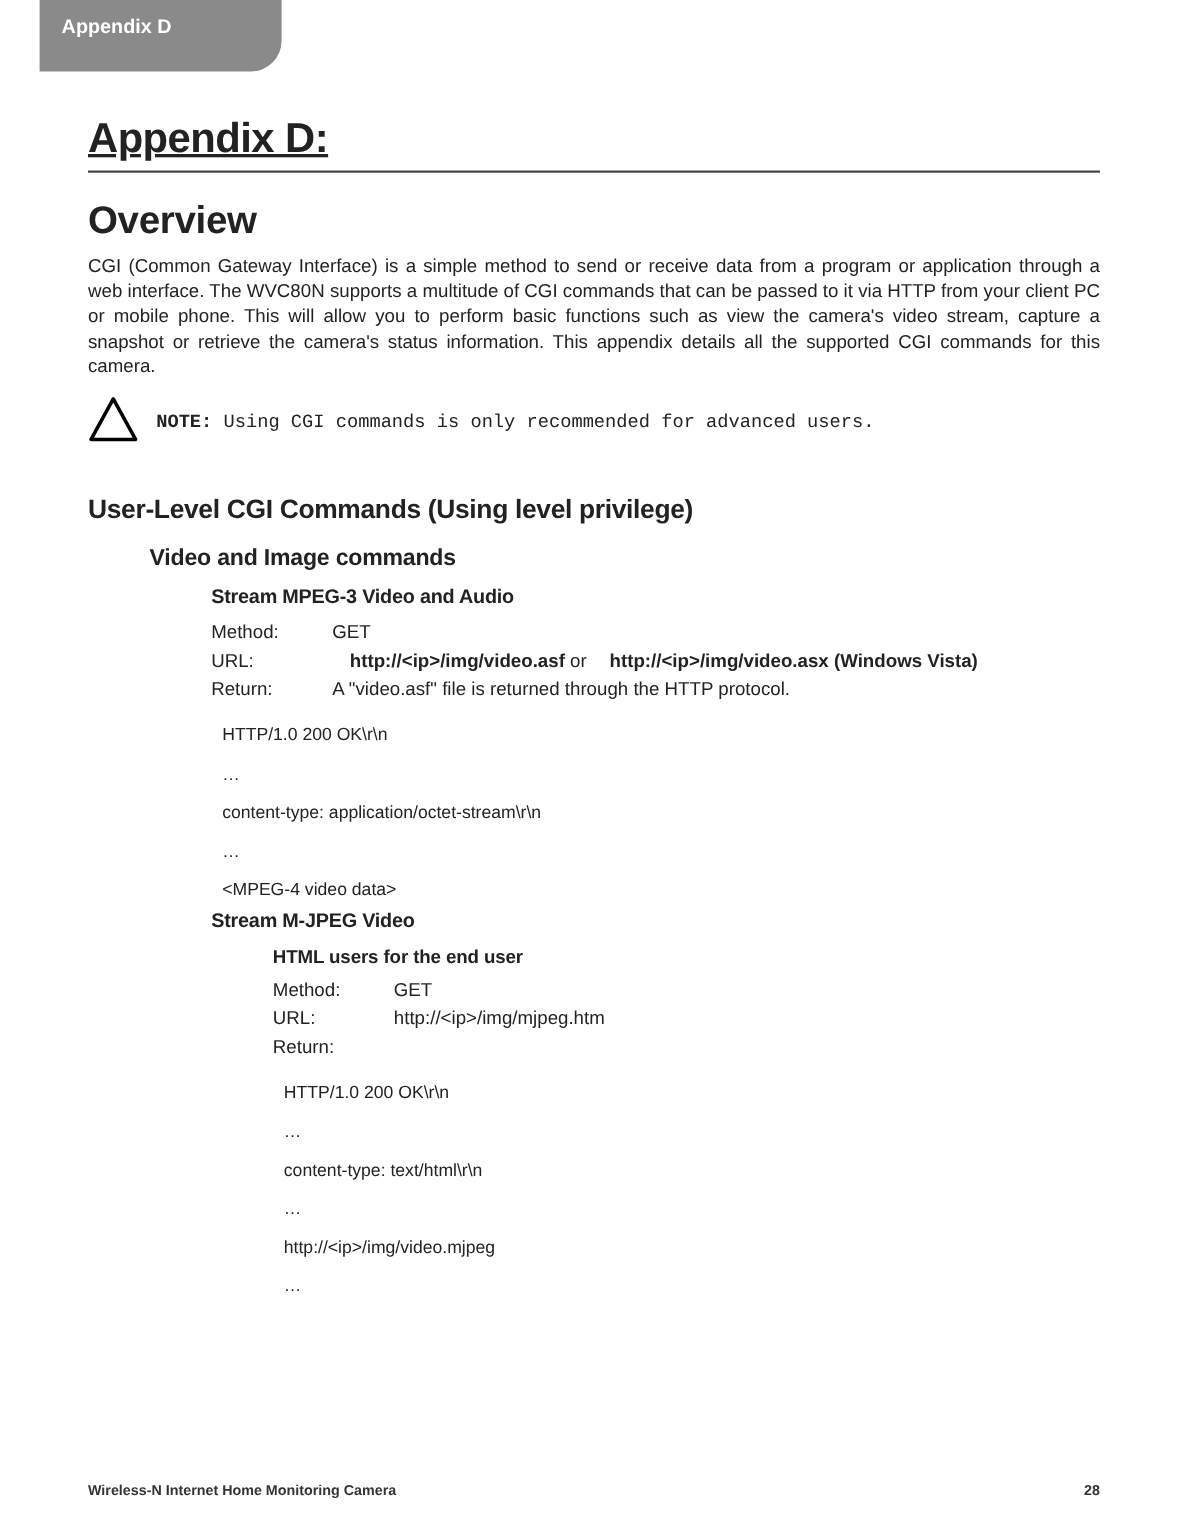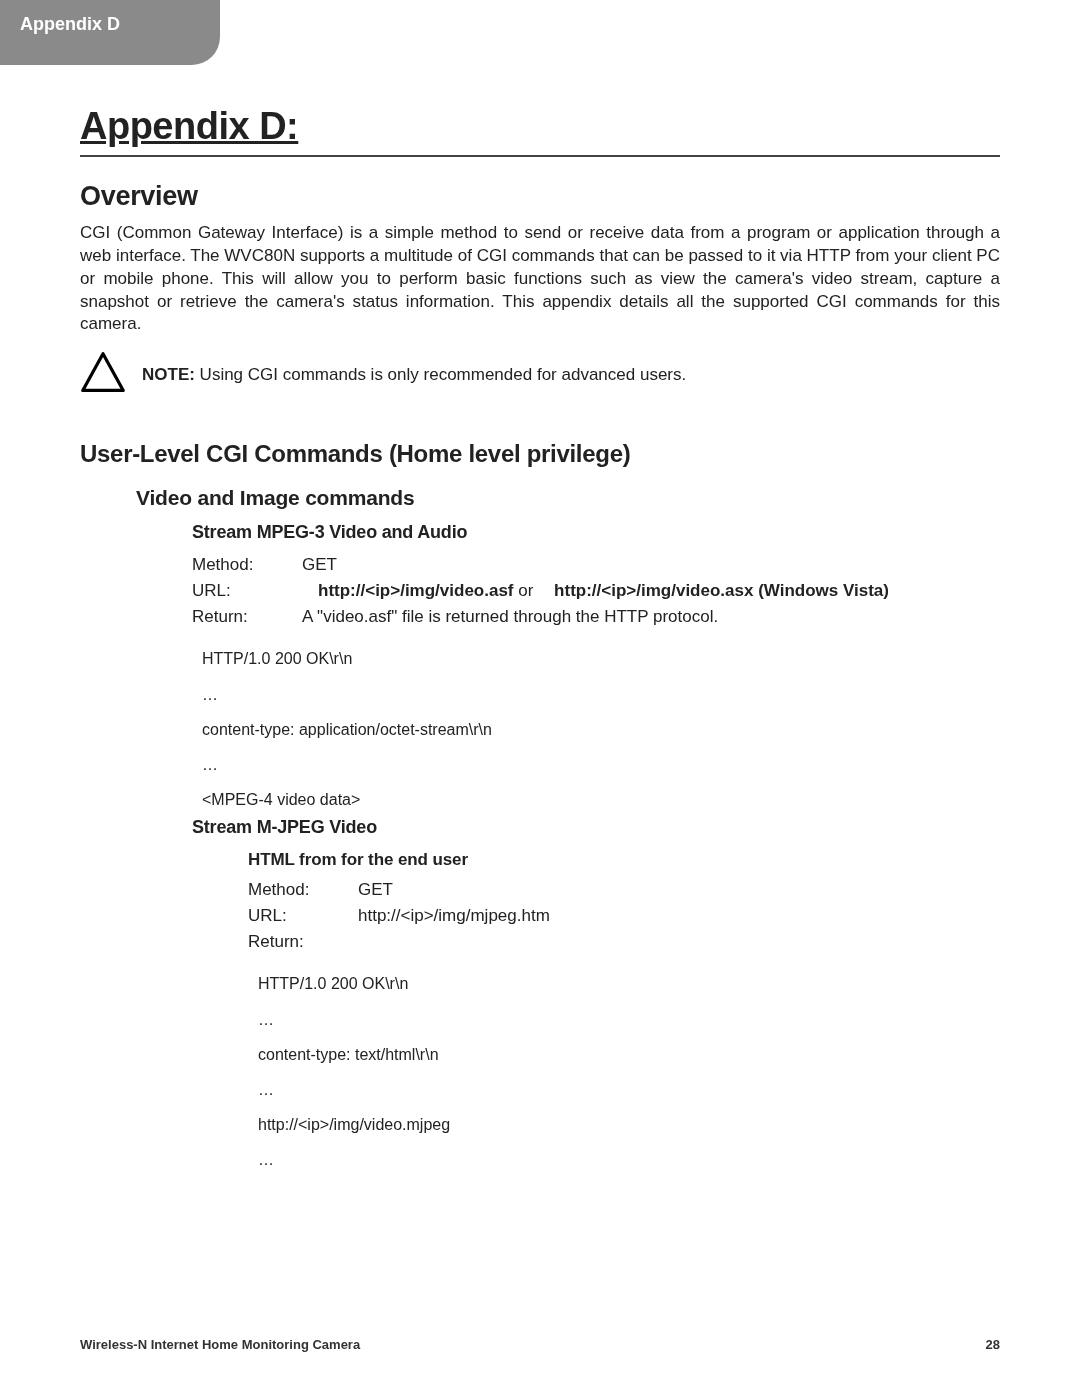--- a/index.html
+++ b/index.html
@@ -11,38 +11,39 @@
     width: 1080px;
   }
   .tab {
     background: #8a8a8a;
     color: #fff;
     font-weight: bold;
     font-size: 18px;
     padding: 14px 20px 30px 20px;
     width: 180px;
     border-bottom-right-radius: 28px;
+    margin-left: 36px;
   }
   .page {
     padding: 40px 80px 40px 80px;
   }
   h1 {
     font-size: 38px;
     font-weight: 700;
     margin: 0 0 4px 0;
     line-height: 1.15;
     letter-spacing: -0.5px;
     text-decoration: underline;
   }
   .rule {
     border-bottom: 2px solid #444;
     margin: 6px 0 24px 0;
   }
   h2 {
-    font-size: 27px;
+    font-size: 35px;
     font-weight: 700;
     margin: 0 0 10px 0;
     letter-spacing: -0.3px;
   }
   p.body {
     font-size: 17px;
     line-height: 1.35;
     margin: 0 0 14px 0;
     text-align: justify;
   }
@@ -51,20 +52,21 @@
     align-items: center;
     gap: 16px;
     margin-bottom: 40px;
   }
   .note-icon svg {
     width: 46px;
     height: 46px;
   }
   .note-text {
     font-size: 17px;
+    font-family: Liberation Mono, monospace;
   }
   .note-text b {
     font-weight: 700;
   }
   h3 {
     font-size: 24px;
     font-weight: 700;
     margin: 0 0 18px 0;
     letter-spacing: -0.3px;
   }
@@ -146,21 +148,21 @@
     <div class="note-icon">
       <svg viewBox="0 0 100 100">
         <polygon points="50,8 94,88 6,88" fill="none" stroke="#000" stroke-width="7" stroke-linejoin="round"></polygon>
       </svg>
     </div>
     <div class="note-text">
       <b>NOTE:</b><span> Using CGI commands is only recommended for advanced users.</span>
     </div>
   </div>
 
-  <h3>User-Level CGI Commands (Home level privilege)</h3>
+  <h3>User-Level CGI Commands (Using level privilege)</h3>
 
   <h4>Video and Image commands</h4>
 
   <h5>Stream MPEG-3 Video and Audio</h5>
   <div class="kv">
     <div class="k">Method:</div>
     <div class="v">GET</div>
     <div class="k">URL:</div>
     <div class="v">
       <span class="bold">http://&lt;ip&gt;/img/video.asf</span><span> or </span><span class="bold">http://&lt;ip&gt;/img/video.asx (Windows Vista)</span>
@@ -170,21 +172,21 @@
   </div>
   <div class="ret-block">
     <div>HTTP/1.0 200 OK\r\n</div>
     <div>…</div>
     <div>content-type: application/octet-stream\r\n</div>
     <div>…</div>
     <div>&lt;MPEG-4 video data&gt;</div>
   </div>
 
   <h5>Stream M-JPEG Video</h5>
-  <h6>HTML from for the end user</h6>
+  <h6>HTML users for the end user</h6>
   <div class="kv2">
     <div class="k">Method:</div>
     <div class="v">GET</div>
     <div class="k">URL:</div>
     <div class="v"><span class="bold">http://&lt;ip&gt;/img/mjpeg.htm</span></div>
     <div class="k">Return:</div>
     <div class="v"></div>
   </div>
   <div class="ret-block2">
     <div>HTTP/1.0 200 OK\r\n</div>

